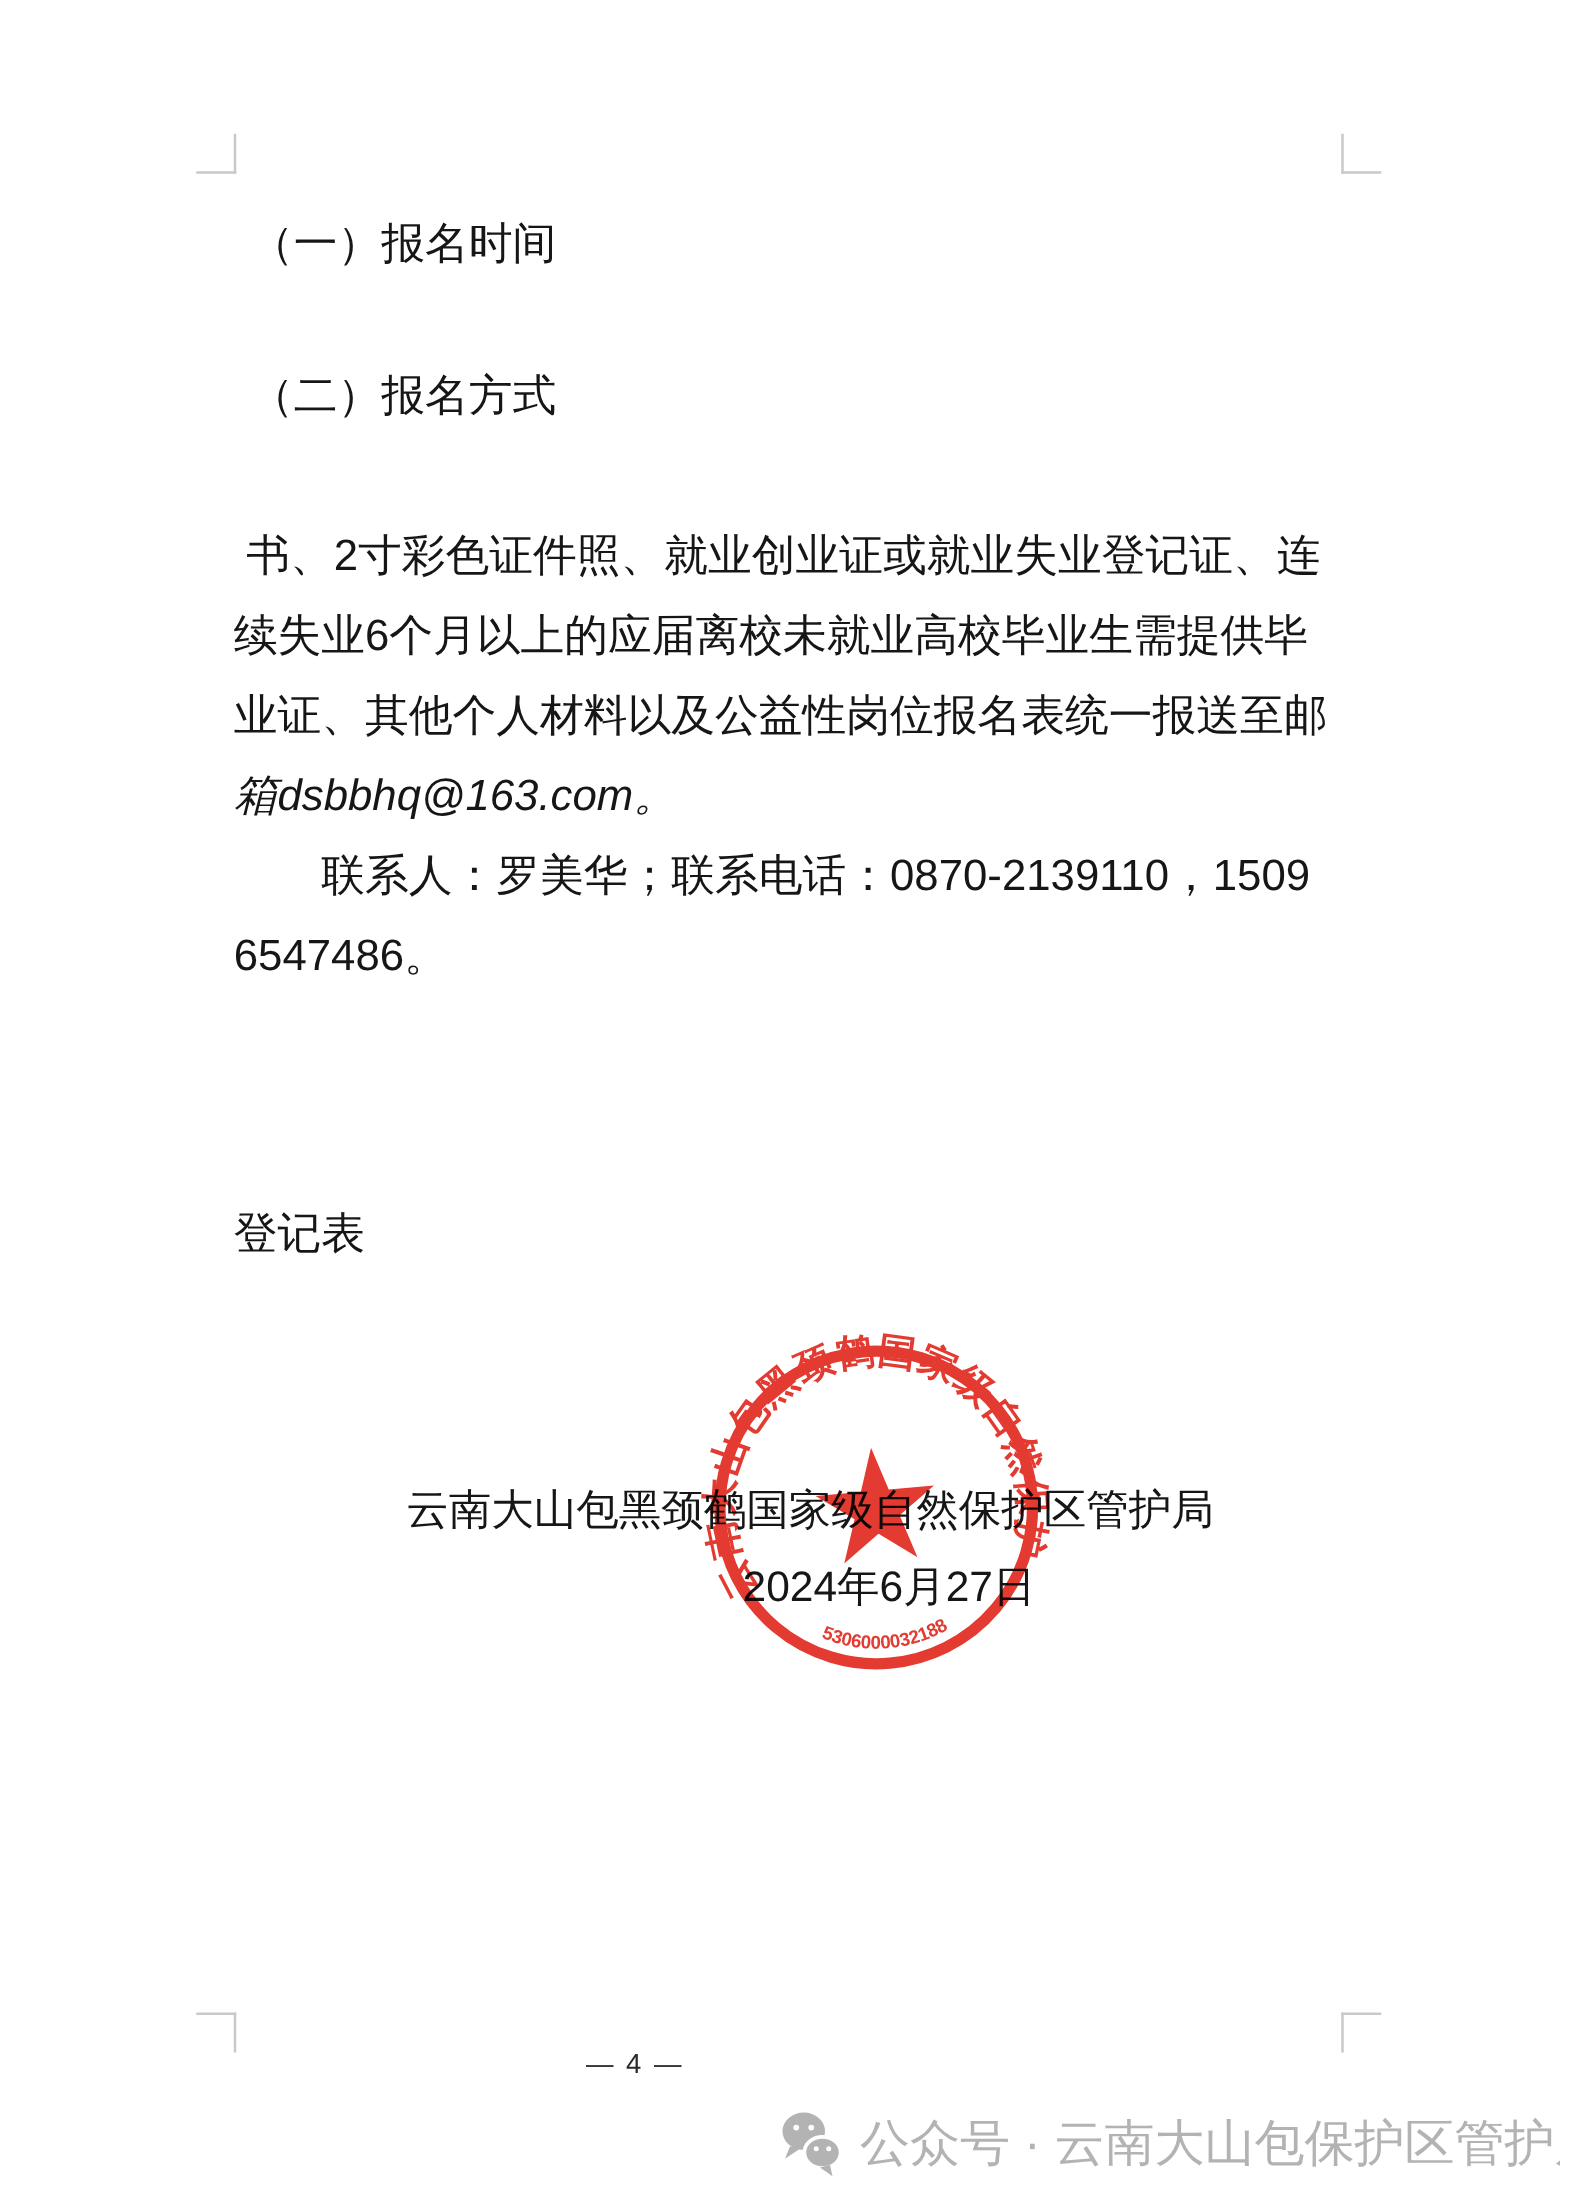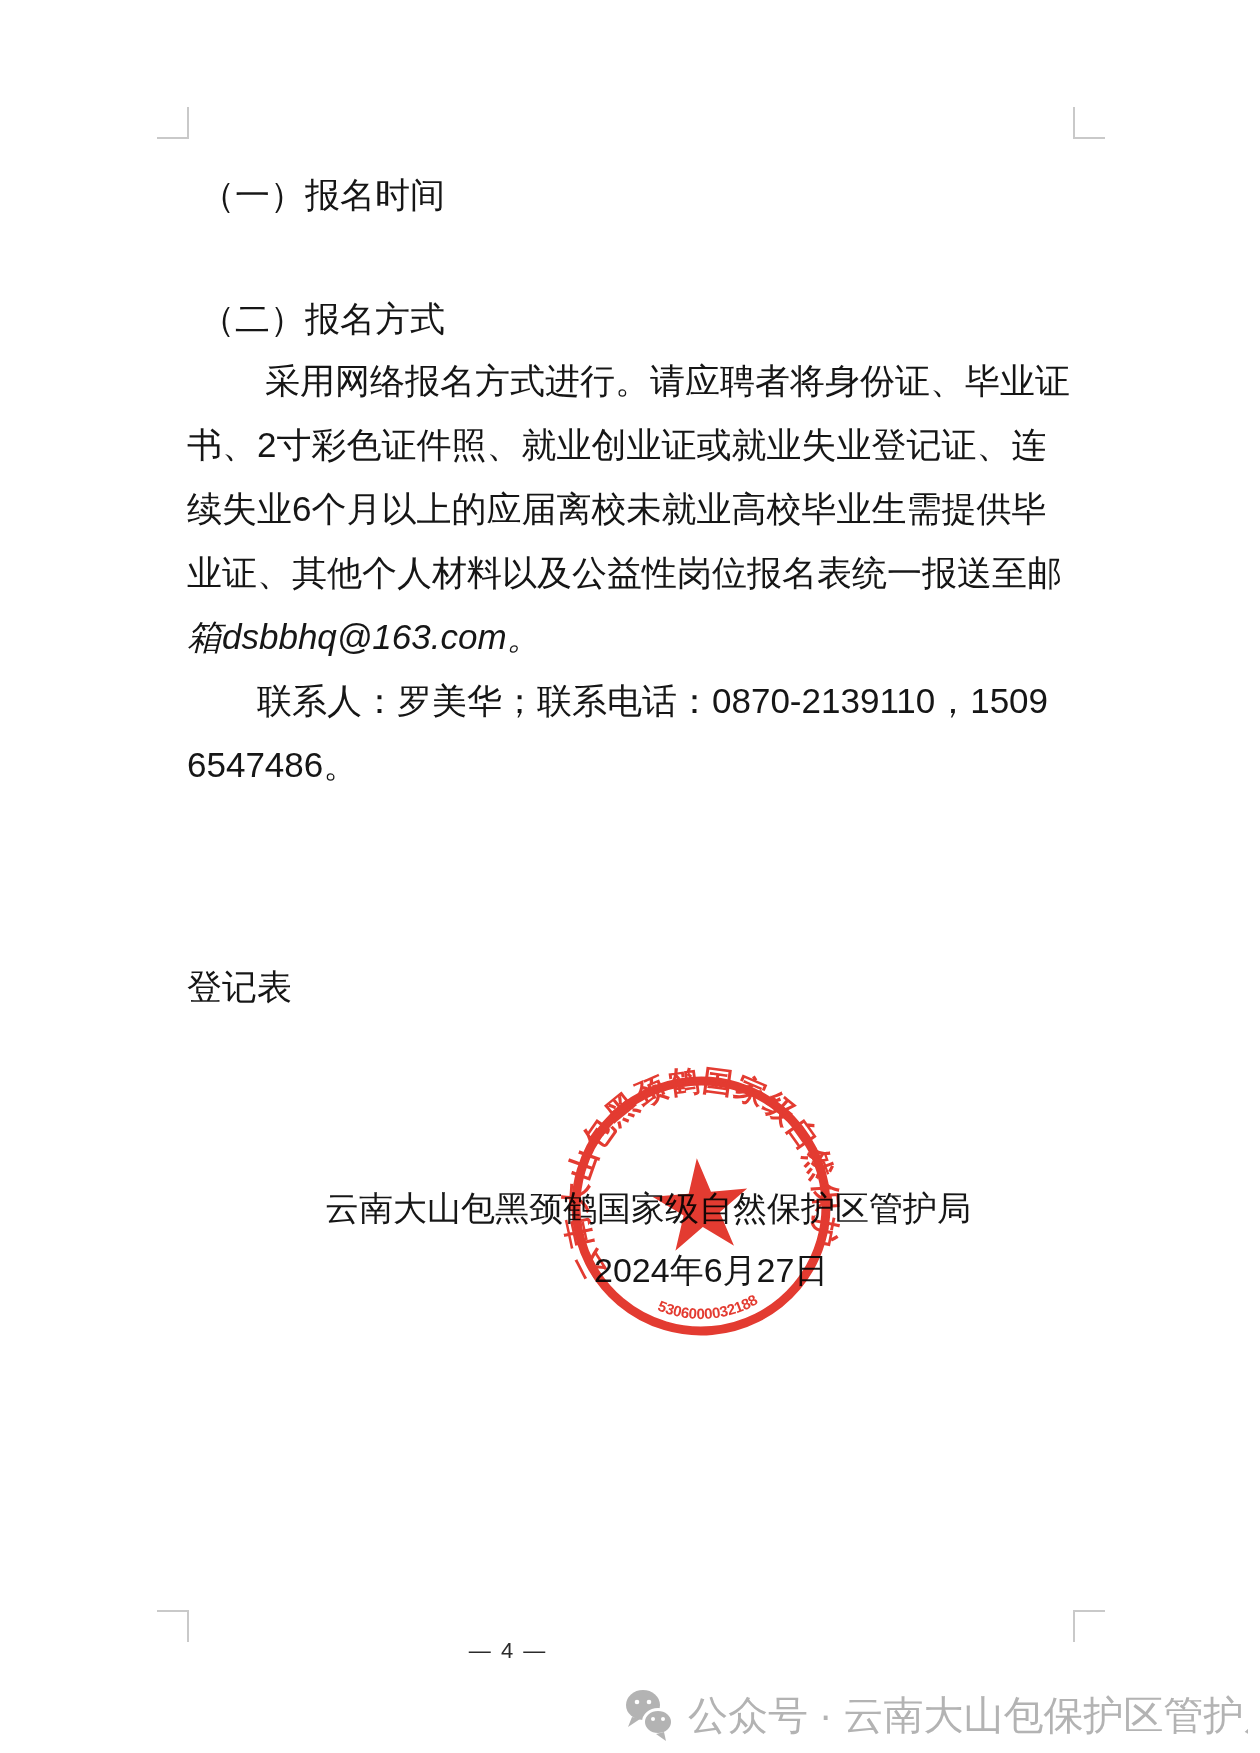--- a/index.html
+++ b/index.html
@@ -65,23 +65,22 @@
 <body>
 
 <div class="page">
 
   <div class="corner tl"></div>
   <div class="corner tr"></div>
   <div class="corner bl"></div>
   <div class="corner br"></div>
 
   <div class="line" style="left:200px;top:172px;">（一）报名时间</div>
-  <div class="line" style="left:200px;top:296px;">（二）报名方式</div>
-  <div class="line" style="left:265px;top:358px;">采用网络报名方式进行。请应聘者将身份证、毕业证</div>
-  <div class="line" style="left:187px;top:422px;text-align:center;">书、2寸彩色证件照、就业创业证或就业失业登记证、连</div>
+  <div class="line" style="left:200px;top:296px;font-family:Liberation Mono, monospace;">（二）报名方式</div>
+  <div class="line" style="left:197px;top:422px;text-align:center;">书、2寸彩色证件照、就业创业证或就业失业登记证、连</div>
   <div class="line" style="left:187px;top:486px;">续失业6个月以上的应届离校未就业高校毕业生需提供毕</div>
   <div class="line" style="left:187px;top:550px;">业证、其他个人材料以及公益性岗位报名表统一报送至邮</div>
   <div class="line" style="left:187px;top:614px;font-style:italic;">箱dsbbhq@163.com。</div>
   <div class="line" style="left:257px;top:678px;">联系人：罗美华；联系电话：0870-2139110，1509</div>
   <div class="line" style="left:187px;top:742px;">6547486。</div>
   <div class="line" style="left:187px;top:932px;margin-top:32px;">登记表</div>
 
   <div class="line sig" style="left:325px;top:1185px;">云南大山包黑颈鹤国家级自然保护区管护局</div>
   <div class="line sig" style="left:594px;top:1247px;">2024年6月27日</div>
 

